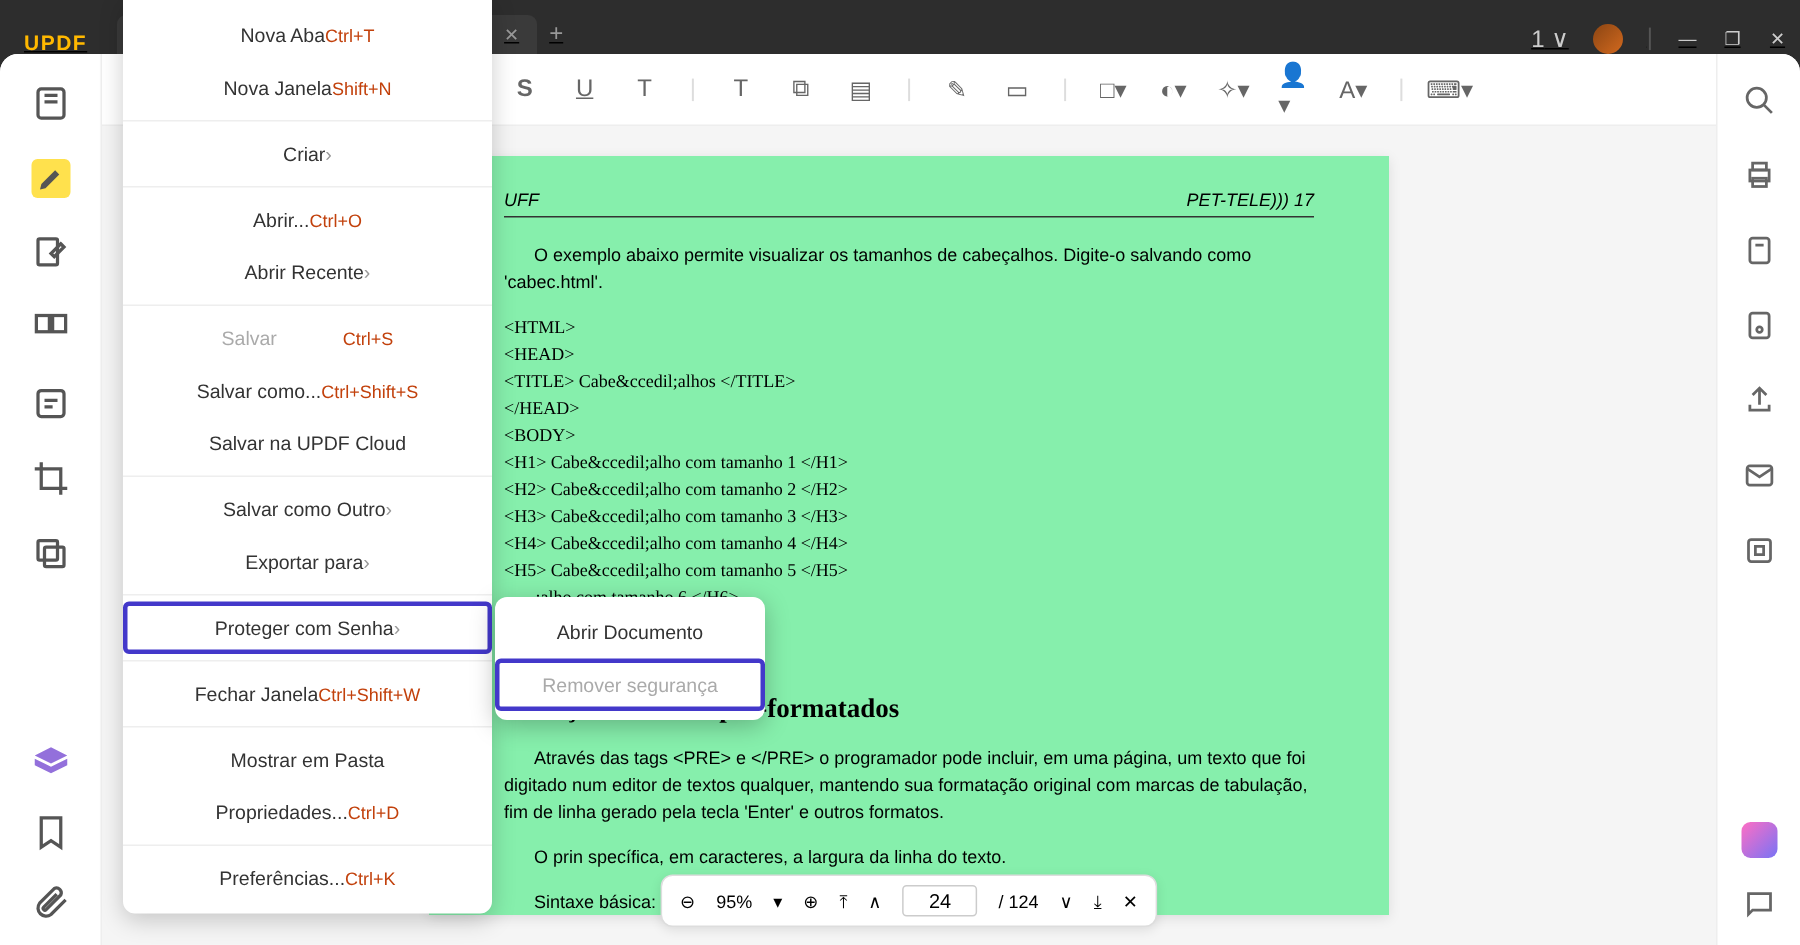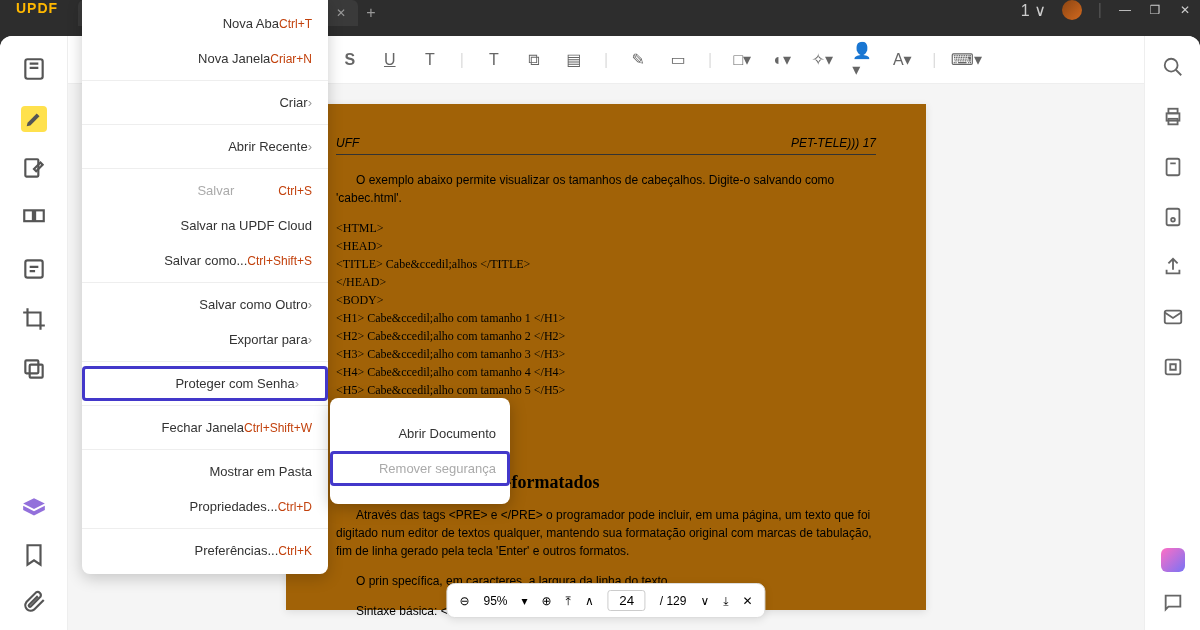--- a/index.html
+++ b/index.html
@@ -1,18 +1,18 @@
 <!DOCTYPE html>
 <html><head>
 <meta charset="utf-8">
 <style>
 * { margin: 0; padding: 0; box-sizing: border-box; font-family: -apple-system, BlinkMacSystemFont, "Segoe UI", sans-serif; }
 body { width: 1200px; height: 630px; background: #2d2d2d; overflow: hidden; position: relative; }
 
-.titlebar { height: 36px; background: #2d2d2d; display: flex; align-items: flex-start; padding: 0 8px; }
+.titlebar { height: 36px; background: #2d2d2d; display: flex; align-items: flex-end; padding: 0 8px; text-decoration: underline; }
 .logo { color: #FFB800; font-weight: bold; font-size: 14px; letter-spacing: 1px; margin-left: 8px; }
 .tab-area { display: flex; margin-left: 20px; align-items: center; }
 .tab { background: #3a3a3a; border-radius: 6px 6px 0 0; padding: 6px 12px; color: #ccc; font-size: 12px; display: flex; align-items: center; gap: 8px; width: 280px; }
 .tab-close { margin-left: auto; color: #999; cursor: pointer; }
 .tab-add { color: #999; margin-left: 8px; font-size: 16px; cursor: pointer; }
 .window-controls { margin-left: auto; display: flex; align-items: center; gap: 16px; color: #ccc; }
 .avatar { width: 20px; height: 20px; border-radius: 50%; background: linear-gradient(135deg, #8B4513, #D2691E); }
 .win-btn { width: 14px; height: 14px; display: flex; align-items: center; justify-content: center; font-size: 12px; cursor: pointer; }
 
 .app-body { display: flex; height: calc(100% - 36px); background: #f5f5f5; border-radius: 12px 12px 0 0; overflow: hidden; }
@@ -21,44 +21,44 @@
 .sb-icon { width: 26px; height: 26px; display: flex; align-items: center; justify-content: center; color: #555; cursor: pointer; }
 .sb-icon.active { background: #FFE14D; border-radius: 4px; padding: 2px; }
 .sb-bottom { margin-top: auto; margin-bottom: 16px; display: flex; flex-direction: column; gap: 20px; align-items: center; }
 .sb-purple { color: #9370DB; }
 
 .main { flex: 1; display: flex; flex-direction: column; background: #f5f5f5; position: relative; }
 .toolbar { height: 48px; display: flex; align-items: center; justify-content: center; gap: 20px; background: #fff; border-bottom: 1px solid #eee; }
 .tool-icon { width: 20px; height: 20px; color: #666; display: flex; align-items: center; justify-content: center; cursor: pointer; font-size: 16px; }
 
 .doc-area { flex: 1; overflow: auto; display: flex; justify-content: center; padding: 20px 0; }
-.page { width: 640px; background: #a16207; padding: 30px 50px; font-family: Georgia, serif; font-size: 12px; color: #000; line-height: 1.5; box-shadow: 0 2px 8px rgba(0,0,0,0.1); }
+.page { width: 640px; background: #86efac; padding: 20px 50px; font-family: Georgia, serif; font-size: 12px; color: #000; line-height: 1.5; box-shadow: 0 2px 8px rgba(0,0,0,0.1); }
 .page-header { display: flex; justify-content: space-between; font-style: italic; border-bottom: 1px solid #333; padding-bottom: 2px; margin-bottom: 16px; }
 .page-body p { margin-bottom: 12px; text-indent: 20px; }
 .code-block { font-family: Georgia, serif; white-space: pre; margin: 8px 0; }
 .page h2 { font-family: Georgia, serif; font-weight: bold; font-size: 18px; margin: 16px 0 10px; }
 
 .bottom-bar { position: absolute; bottom: 12px; left: 50%; transform: translateX(-50%); background: #fff; border: 1px solid #ddd; border-radius: 8px; padding: 6px 12px; display: flex; align-items: center; gap: 14px; box-shadow: 0 2px 8px rgba(0,0,0,0.1); font-size: 12px; }
-.page-input { border: 1px solid #ccc; width: 38px; text-align: center; padding: 2px; border-radius: 3px; }
+.page-input { border: 1px solid #ccc; width: 50px; text-align: center; padding: 2px; border-radius: 3px; }
 
 .right-sidebar { width: 56px; background: #fff; border-left: 1px solid #eee; display: flex; flex-direction: column; align-items: center; padding-top: 20px; gap: 28px; }
 .rsb-icon { width: 22px; height: 22px; color: #666; cursor: pointer; display: flex; align-items: center; justify-content: center; }
 .rsb-bottom { margin-top: auto; margin-bottom: 16px; display: flex; flex-direction: column; gap: 20px; align-items: center; }
 .rsb-ai { width: 24px; height: 24px; background: linear-gradient(135deg, #ff6ec4, #7873f5); border-radius: 6px; }
 
 
 .file-menu { position: absolute; top: 0; left: 82px; width: 246px; background: #fff; border-radius: 0 0 8px 8px; box-shadow: 0 4px 16px rgba(0,0,0,0.2); z-index: 100; padding: 6px 0; }
-.menu-item { display: flex; align-items: center; justify-content: flex-end; padding: 10px 16px; font-size: 13px; color: #333; cursor: pointer; }
+.menu-item { display: flex; align-items: center; justify-content: center; padding: 10px 16px; font-size: 13px; color: #333; cursor: pointer; }
 .menu-item.disabled { color: #aaa; gap: 44px; }
 .menu-item.highlighted { border: 3px solid #4338CA; border-radius: 4px; padding: 7px 26px; }
 .shortcut { color: #c2410c; font-size: 12px; }
 .chevron { color: #999; }
 .sep { height: 1px; background: #eee; margin: 4px 0; }
 
-.submenu { position: absolute; top: 398px; left: 330px; width: 180px; background: #fff; border-radius: 8px; box-shadow: 0 4px 16px rgba(0,0,0,0.25); z-index: 101; padding: 18px 0; }
+.submenu { position: absolute; top: 398px; left: 330px; width: 180px; background: #fff; border-radius: 8px; box-shadow: 0 4px 16px rgba(0,0,0,0.25); z-index: 101; padding: 6px 0; }
 .submenu .menu-item { padding: 10px 14px; }
 .submenu-highlighted { border: 3px solid #4338CA; border-radius: 4px; padding: 7px 11px !important; color: #aaa !important; }
 
 svg { width: 100%; height: 100%; }
 </style>
 </head>
 <body>
 
 <div class="titlebar">
   <span class="logo">UPDF</span>
@@ -200,21 +200,21 @@
     </div>
 
     <div class="bottom-bar">
       <span>⊖</span>
       <span>95%</span>
       <span>▾</span>
       <span>⊕</span>
       <span>⤒</span>
       <span>∧</span>
       <input class="page-input" value="24" style="">
-      <span>/ <span>129</span></span>
+      <span>/ <span>124</span></span>
       <span>∨</span>
       <span>⤓</span>
       <span>✕</span>
     </div>
   </div>
 
   <div class="right-sidebar">
     <div class="rsb-icon">
         <svg viewBox="0 0 24 24" fill="none" stroke="currentColor" stroke-width="2">
           <circle cx="10" cy="10" r="7"></circle>
@@ -269,43 +269,47 @@
 
 </div>
 
 <div class="file-menu" id="file-menu">
     <div class="menu-item">
       <span>Nova Aba</span>
       <span class="shortcut">Ctrl+T</span>
     </div>
     <div class="menu-item">
       <span>Nova Janela</span>
-      <span class="shortcut">Criar+N</span>
+      <span class="shortcut">Shift+N</span>
     </div>
     <div class="sep"></div>
     <div class="menu-item">
       <span>Criar</span>
       <span class="chevron">›</span>
     </div>
     <div class="sep"></div>
+    <div class="menu-item">
+      <span>Abrir...</span>
+      <span class="shortcut">Ctrl+O</span>
+    </div>
     <div class="menu-item">
       <span>Abrir Recente</span>
       <span class="chevron">›</span>
     </div>
     <div class="sep"></div>
     <div class="menu-item disabled">
       <span>Salvar</span>
       <span class="shortcut">Ctrl+S</span>
     </div>
     <div class="menu-item">
-      <span>Salvar na UPDF Cloud</span>
-    </div>
-    <div class="menu-item">
       <span>Salvar como...</span>
       <span class="shortcut">Ctrl+Shift+S</span>
+    </div>
+    <div class="menu-item">
+      <span>Salvar na UPDF Cloud</span>
     </div>
     <div class="sep"></div>
     <div class="menu-item">
       <span>Salvar como Outro</span>
       <span class="chevron">›</span>
     </div>
     <div class="menu-item">
       <span>Exportar para</span>
       <span class="chevron">›</span>
     </div>

